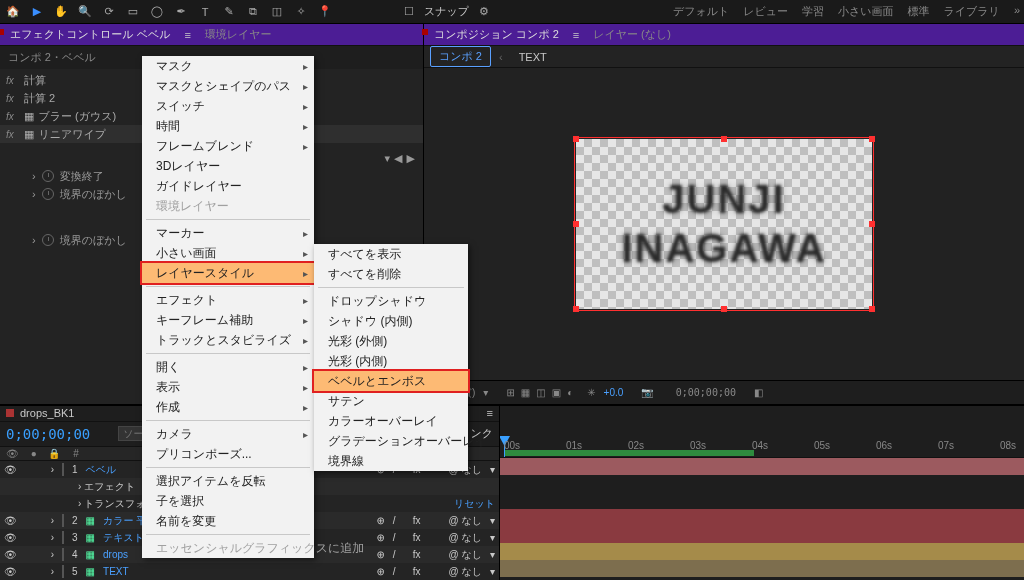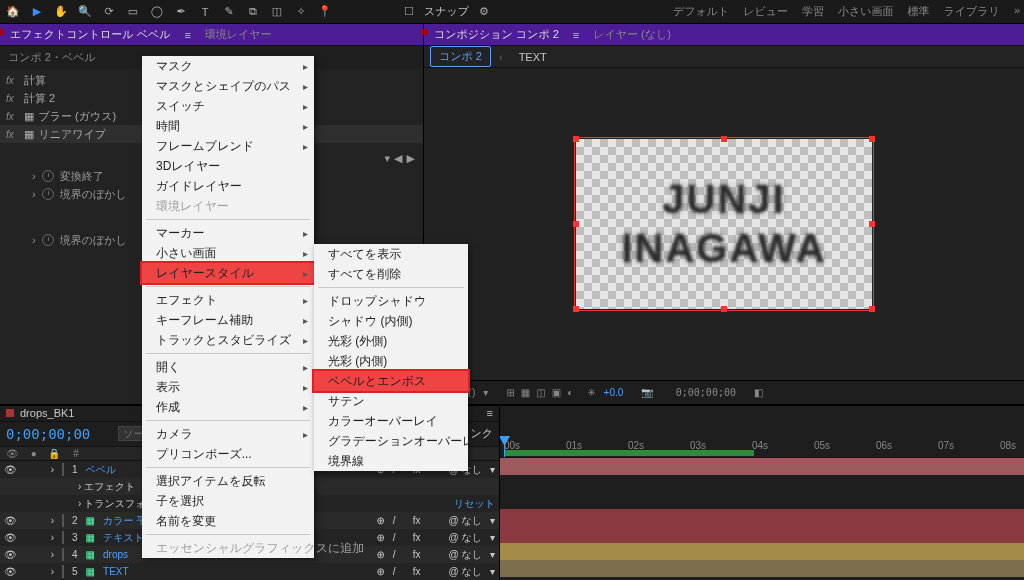--- a/index.html
+++ b/index.html
@@ -27,21 +27,21 @@
 .prop-row{ display:flex; align-items:center; height:18px; padding-left:32px; gap:6px; color:#999;}
 .clock{width:12px;height:12px;border:1px solid #666;border-radius:50%;position:relative;}
 .clock::after{content:"";position:absolute;left:5px;top:2px;width:1px;height:4px;background:#666;}
 
 
 .ctx { position:absolute; background:#f2f2f2; color:#222; font-size:12px; box-shadow:2px 2px 6px rgba(0,0,0,.5); z-index:50;}
 .ctx .mi { height:20px; display:flex; align-items:center; padding:0 22px 0 14px; position:relative; white-space:nowrap;}
 .ctx .mi.arrow::after{content:"▸"; position:absolute; right:6px; font-size:10px; color:#555;}
 .ctx .mi.dis{color:#a0a0a0;}
 .ctx .sep{height:1px;background:#c8c8c8;margin:3px 4px;}
-.ctx .mi.sel{background:#ef4444;}
+.ctx .mi.sel{background:#fdba74;}
 .redbox{outline:2px solid #e02020;}
 
 
 .comp-tabs{height:22px;display:flex;align-items:center;gap:8px;padding:0 6px;border-bottom:1px solid #111;}
 .comp-tabs .c{padding:2px 8px;}
 .comp-tabs .c.active{color:#5aa0ff;border:1px solid #5aa0ff;border-radius:2px;}
 .viewer{flex:1; display:flex; align-items:center; justify-content:center; background:#222; position:relative;}
 .canvas{position:relative; width:296px; height:170px;}
 .checker{position:absolute;inset:0;
  background-image:linear-gradient(45deg,#bfbfbf 25%,transparent 25%),linear-gradient(-45deg,#bfbfbf 25%,transparent 25%),linear-gradient(45deg,transparent 75%,#bfbfbf 75%),linear-gradient(-45deg,transparent 75%,#bfbfbf 75%);

